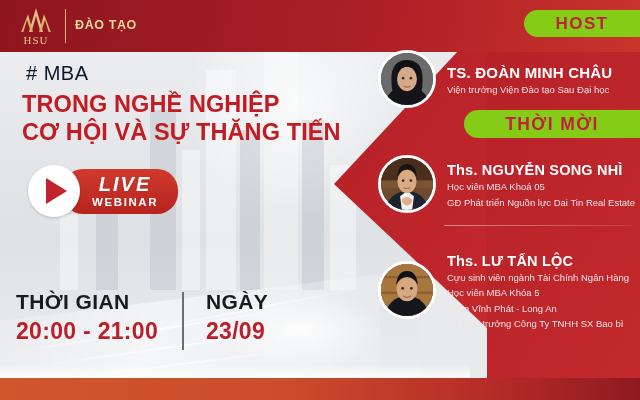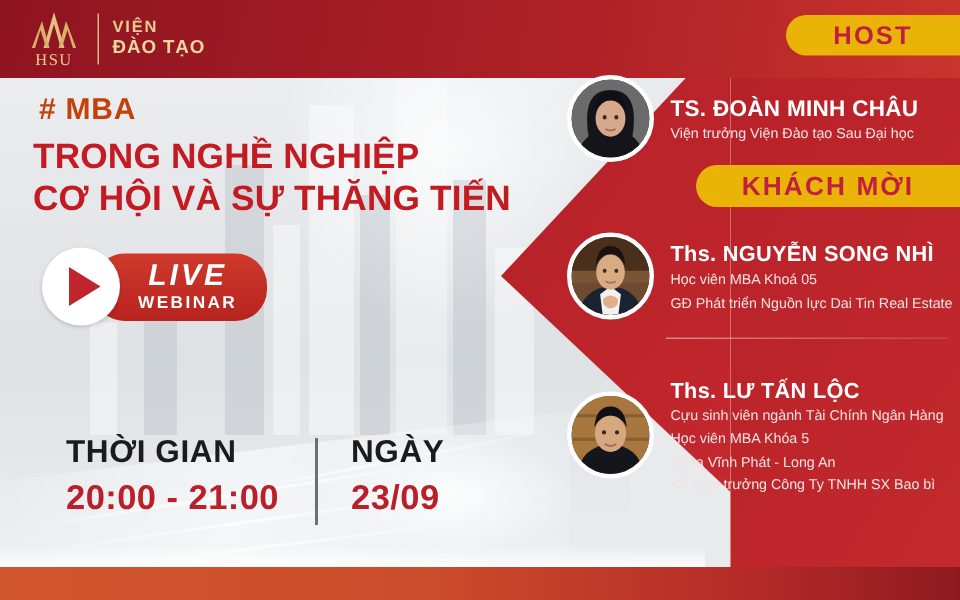--- a/index.html
+++ b/index.html
@@ -61,21 +61,21 @@
   }
   .right-panel-wedge {
     position:absolute; right:0; top:0; width:340px; height:400px; z-index:3;
     background:linear-gradient(125deg,#b01f26 0%, #c1272c 60%, #ca3330 100%);
     clip-path:polygon(55% 5%, 55% 82%, 10% 46%);
   }
 
   
   .badge {
     position:absolute; z-index:9;
-    background:#eab308; color:#c01f3f;
+    background:#84cc16; color:#c01f3f;
     font-weight:bold; letter-spacing:1.4px;
     display:flex; align-items:center; justify-content:center;
   }
   .badge-host {
     right:0; top:10px; width:116px; height:27px;
     border-radius:14px 0 0 14px; font-size:17px;
   }
   .badge-guest {
     right:0; top:110px; width:176px; height:28px;
     border-radius:14px 0 0 14px; font-size:17.5px;
@@ -98,21 +98,21 @@
   .sp-2 { left:378px; top:155px; }
   .sp-3 { left:378px; top:250px; }
   .sp-divider {
     position:absolute; z-index:8; left:444px; top:225px; width:188px; height:1px;
     background:linear-gradient(90deg, rgba(255,255,255,.45), rgba(255,255,255,.12));
   }
 
   
   .mba {
     position:absolute; left:26px; top:62px; z-index:7;
-    font-size:20px; font-weight:bold; color:#c2410c; letter-spacing:.5px;
+    font-size:20px; font-weight:normal; color:#0f172a; letter-spacing:.5px;
   }
   .title {
     position:absolute; left:22px; top:90px; z-index:7;
     color:#c21b22; font-weight:bold; font-size:23.5px;
     line-height:1.20; letter-spacing:.1px; white-space:nowrap;
   }
 
   .live-btn {
     position:absolute; left:28px; top:165px; z-index:7;
     display:flex; align-items:center; height:52px;
@@ -129,21 +129,21 @@
     border-bottom:13px solid transparent;
   }
   .live-pill {
     margin-left:-18px; padding:5px 20px 6px 30px; border-radius:21px;
     background:linear-gradient(180deg,#cf3a2c 0%, #b7231f 100%);
     text-align:center; z-index:1;
   }
   .live-1 { color:#fff; font-weight:bold; font-size:20px; letter-spacing:2px; line-height:1;font-style:italic; }
   .live-2 { color:#fff; font-weight:bold; font-size:11.5px; letter-spacing:1.6px; margin-top:2px; }
 
-  .when { position:absolute; left:44px; top:290px; z-index:7; display:flex; align-items:flex-start;justify-content:center; }
+  .when { position:absolute; left:16px; top:290px; z-index:7; display:flex; align-items:flex-start;justify-content:center; }
   .when-col { }
   .when-lbl { font-size:21px; font-weight:bold; color:#1b1b1b; letter-spacing:.4px; }
   .when-val { font-size:23px; font-weight:bold; color:#b9202a; letter-spacing:.3px; margin-top:4px; }
   .when-sep { width:2px; height:58px; background:#6e6e6e; margin:2px 22px 0 24px; }
 
   
   .bottom-bar {
     position:absolute; left:0; bottom:0; width:640px; height:22px; z-index:10;
     background:linear-gradient(90deg,#d0562c 0%, #cb4c2b 45%, #b52a27 78%, #8e1a21 100%);
   }
@@ -186,28 +186,27 @@
       <div class="hsu-mark">
         <svg width="34" height="26" viewBox="0 0 34 26" aria-hidden="true">
           <path d="M17 1 L24 25 L21.5 25 L17 9 L12.5 25 L10 25 Z" fill="#e3c083"></path>
           <path d="M9 7 L14 25 L11.8 25 L8 13 L4.4 25 L2.2 25 Z" fill="#d8b06a"></path>
           <path d="M25 7 L31.8 25 L29.6 25 L26 13 L22.2 25 L20 25 Z" fill="#d8b06a"></path>
         </svg>
         <div class="hsu-word">HSU</div>
       </div>
       <div class="logo-div"></div>
       <div class="logo-text">
-        <div class="lt1">VIỆN</div>
         <div class="lt2">ĐÀO TẠO</div>
       </div>
     </div>
   </div>
 
   <div class="badge badge-host">HOST</div>
-  <div class="badge badge-guest">KHÁCH MỜI</div>
+  <div class="badge badge-guest">THỜI MỜI</div>
 
   <div class="speaker sp-host">
     <div class="avatar">
       <svg class="face" viewBox="0 0 60 60" aria-hidden="true">
         <rect width="60" height="60" fill="#6b6b6b"></rect>
         <ellipse cx="30" cy="62" rx="26" ry="24" fill="#16161a"></ellipse>
         <path d="M12 30 Q12 8 30 8 Q48 8 48 30 Q48 48 42 56 L18 56 Q12 48 12 30Z" fill="#14141a"></path>
         <ellipse cx="30" cy="30" rx="11.5" ry="14" fill="#d7a98c"></ellipse>
         <path d="M18 24 Q20 9 30 9 Q40 9 42 24 Q38 16 30 16 Q22 16 18 24Z" fill="#0f0f14"></path>
         <ellipse cx="25.5" cy="29" rx="1.5" ry="1.7" fill="#3a2a22"></ellipse>

